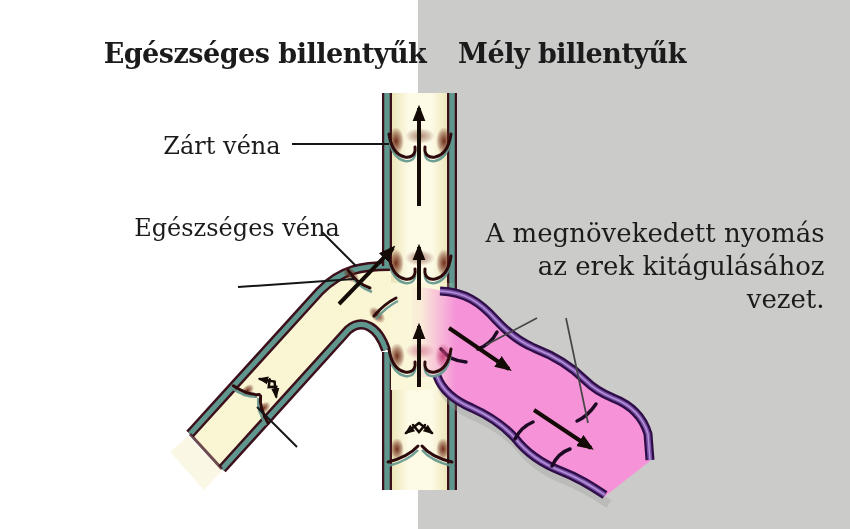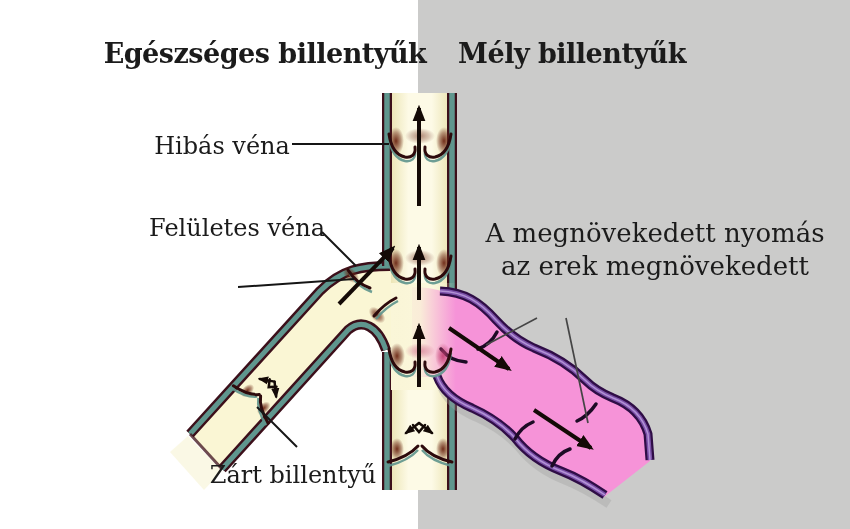--- a/index.html
+++ b/index.html
@@ -7,21 +7,21 @@
     position:relative;width:850px;height:529px;overflow:hidden;
     font-family:"DejaVu Serif","Liberation Serif",serif;
     color:#1b1b1b;
   }
   .bg-left{position:absolute;left:0;top:0;width:418px;height:529px;background:#ffffff;}
   .bg-right{position:absolute;left:418px;top:0;width:432px;height:529px;background:#cbcbca;}
   svg.diagram{position:absolute;left:0;top:0;}
   .txt{position:absolute;white-space:nowrap;transform:translateX(-50%);}
   .title{font-size:27px;font-weight:bold;letter-spacing:-0.5px;}
   .label{font-size:24px;}
-  .caption{position:absolute;text-align:center;transform:translateX(-50%);}
+  .caption{position:absolute;text-align:right;transform:translateX(-50%);}
   .caption div{font-size:26px;line-height:33px;white-space:nowrap;}
 </style>
 </head>
 <body>
 
 <div class="stage">
 
   <div class="bg-left"></div>
   <div class="bg-right"></div>
 
@@ -211,22 +211,22 @@
       <path d="M238,287 L354,279" stroke="#151515" stroke-width="2"></path>
       <path d="M257,407 L297,447" stroke="#151515" stroke-width="2"></path>
       <path d="M537,318 L486,345" stroke="#454545" stroke-width="1.7"></path>
       <path d="M566,318 L588,423" stroke="#454545" stroke-width="1.7"></path>
     </g>
   </svg>
 
   <div class="txt title" style="left:265px;top:38px;">Egészséges billentyűk</div>
   <div class="txt title" style="left:572px;top:38px;">Mély billentyűk</div>
 
-  <div class="txt label" style="left:222px;top:132px;">Hibás véna</div>
-  <div class="txt label" style="left:237px;top:214px;">Felületes véna</div>
-  <div class="txt label" style="left:293px;top:461px;">Zárt billentyű</div>
+  <div class="txt label" style="left:222px;top:132px;">Zárt véna</div>
+  <div class="txt label" style="left:237px;top:214px;">Egészséges véna</div>
 
   <div class="caption" style="left:655px;top:217px;">
     <div>A megnövekedett nyomás</div>
-    <div>az erek megnövekedett</div>
+    <div>az erek kitágulásához</div>
+    <div>vezet.</div>
   </div>
 
 </div>
 
 </body></html>

